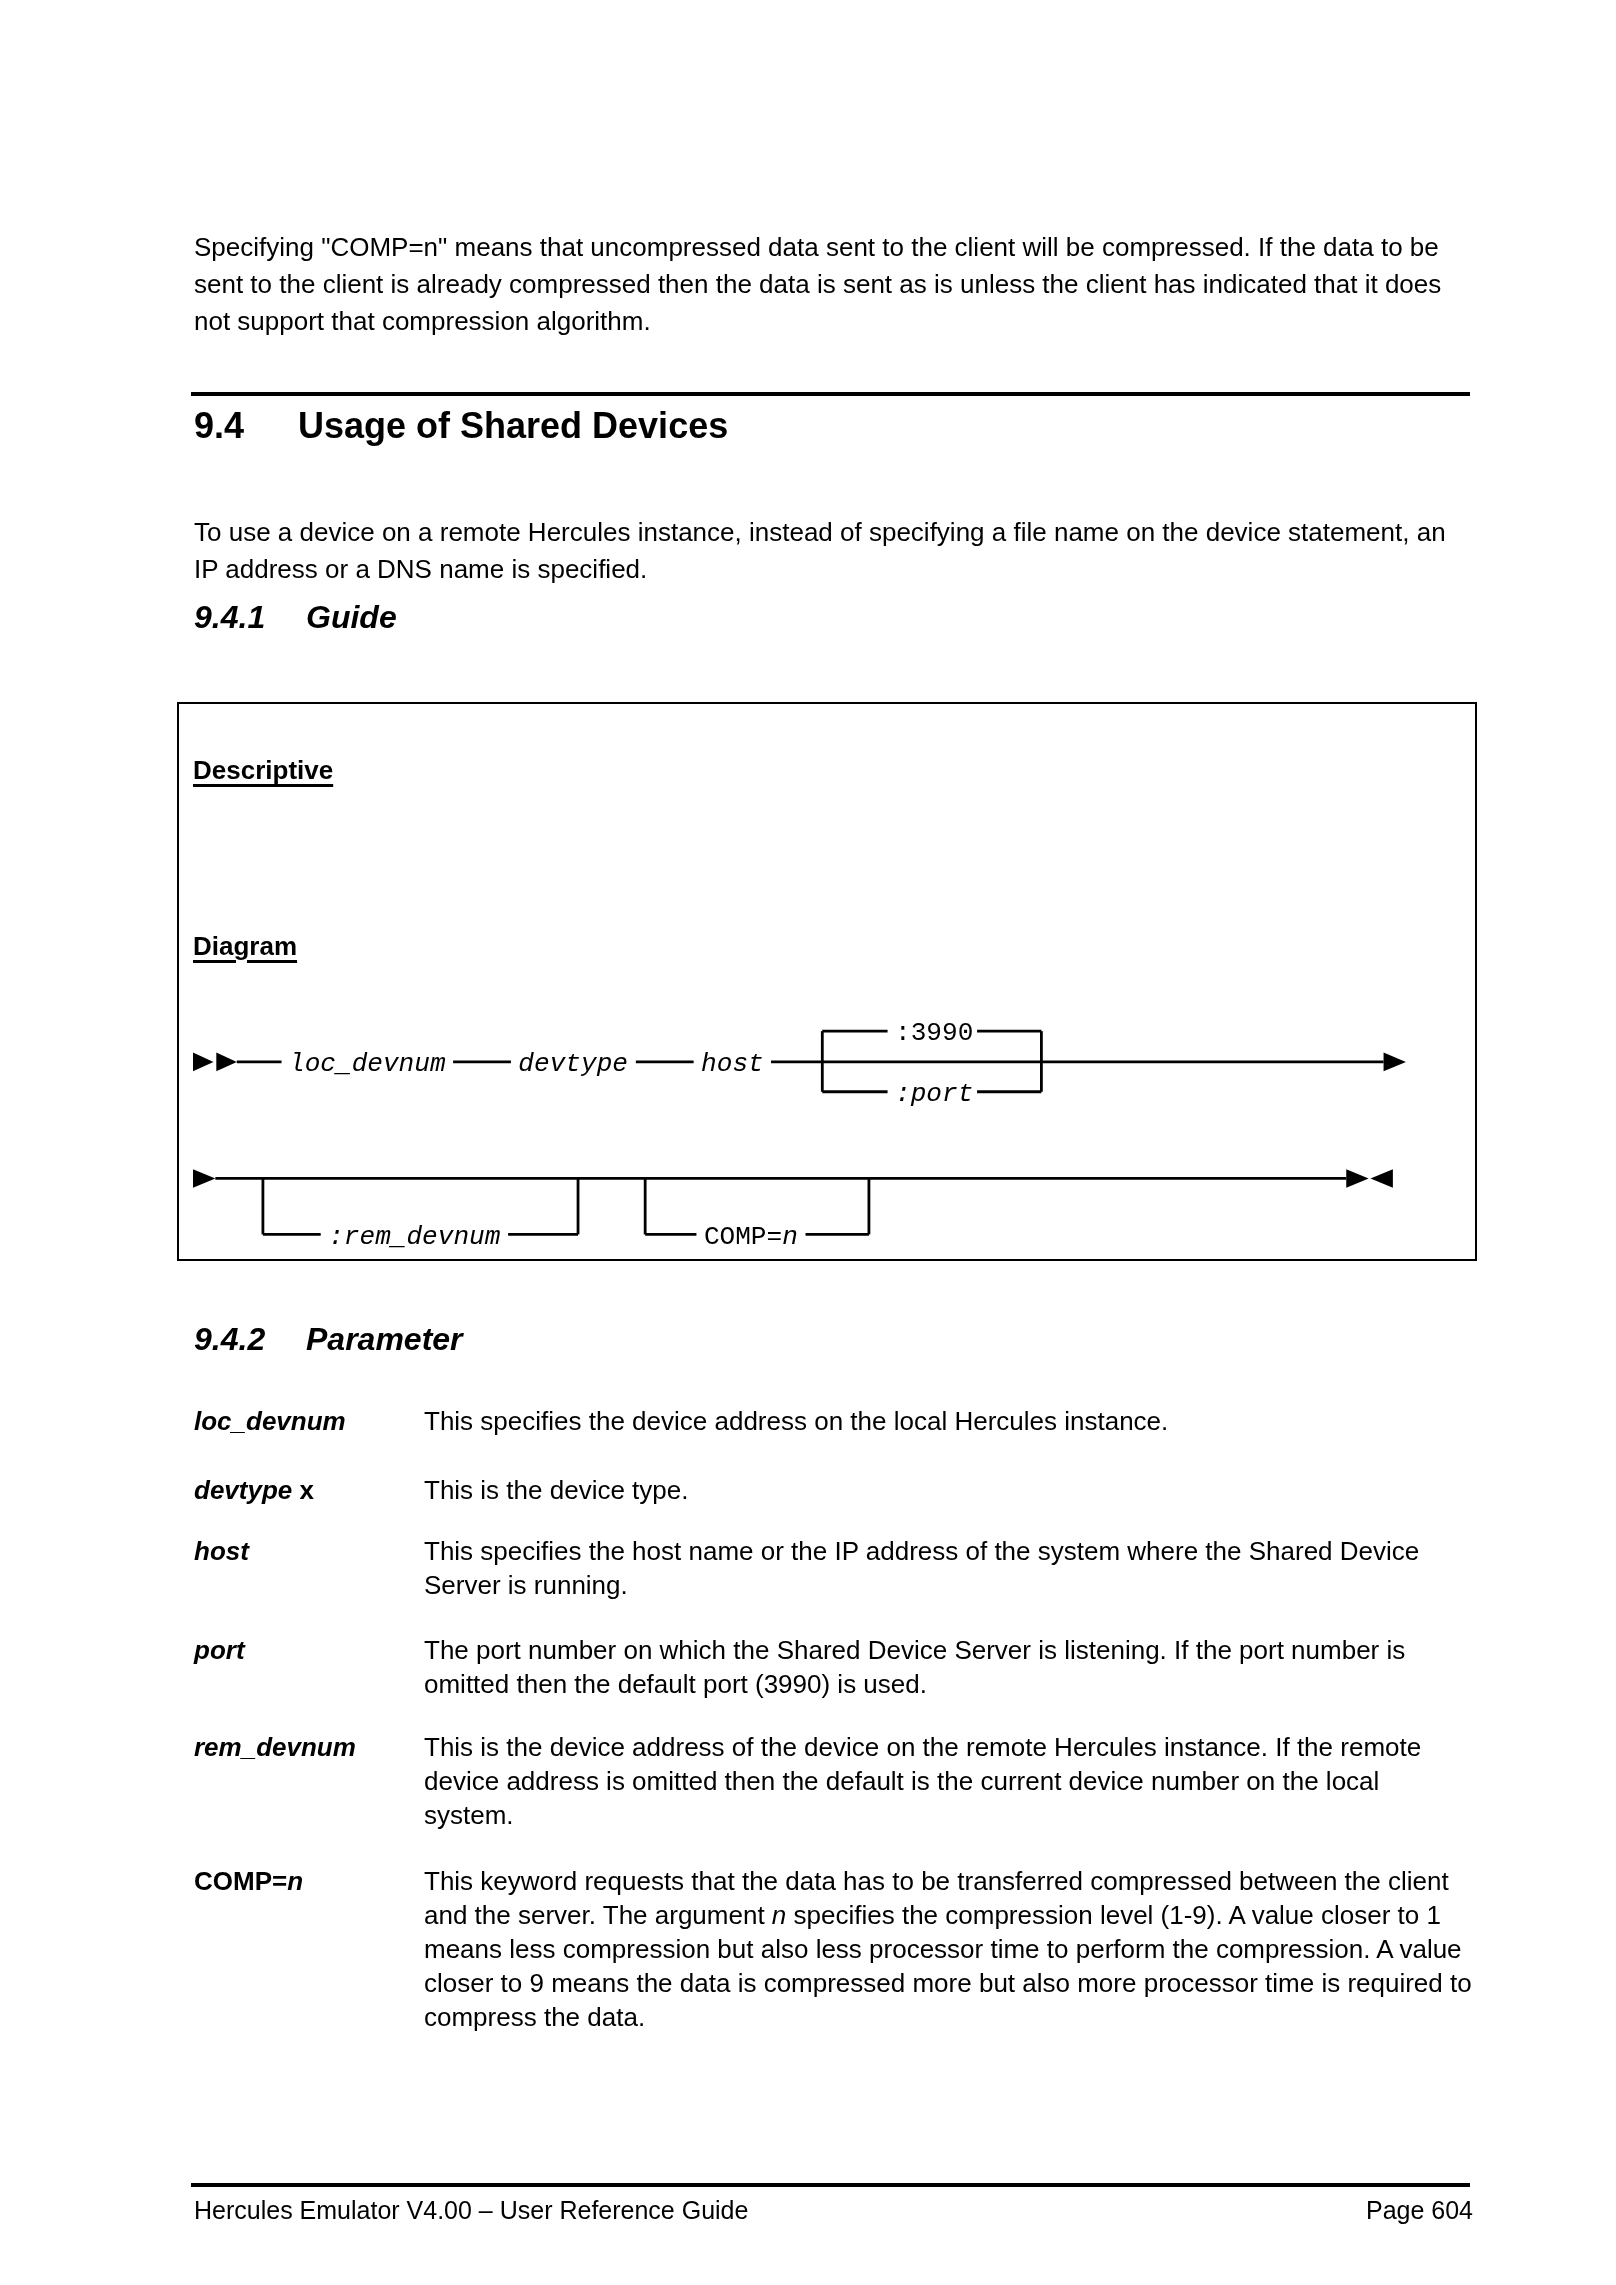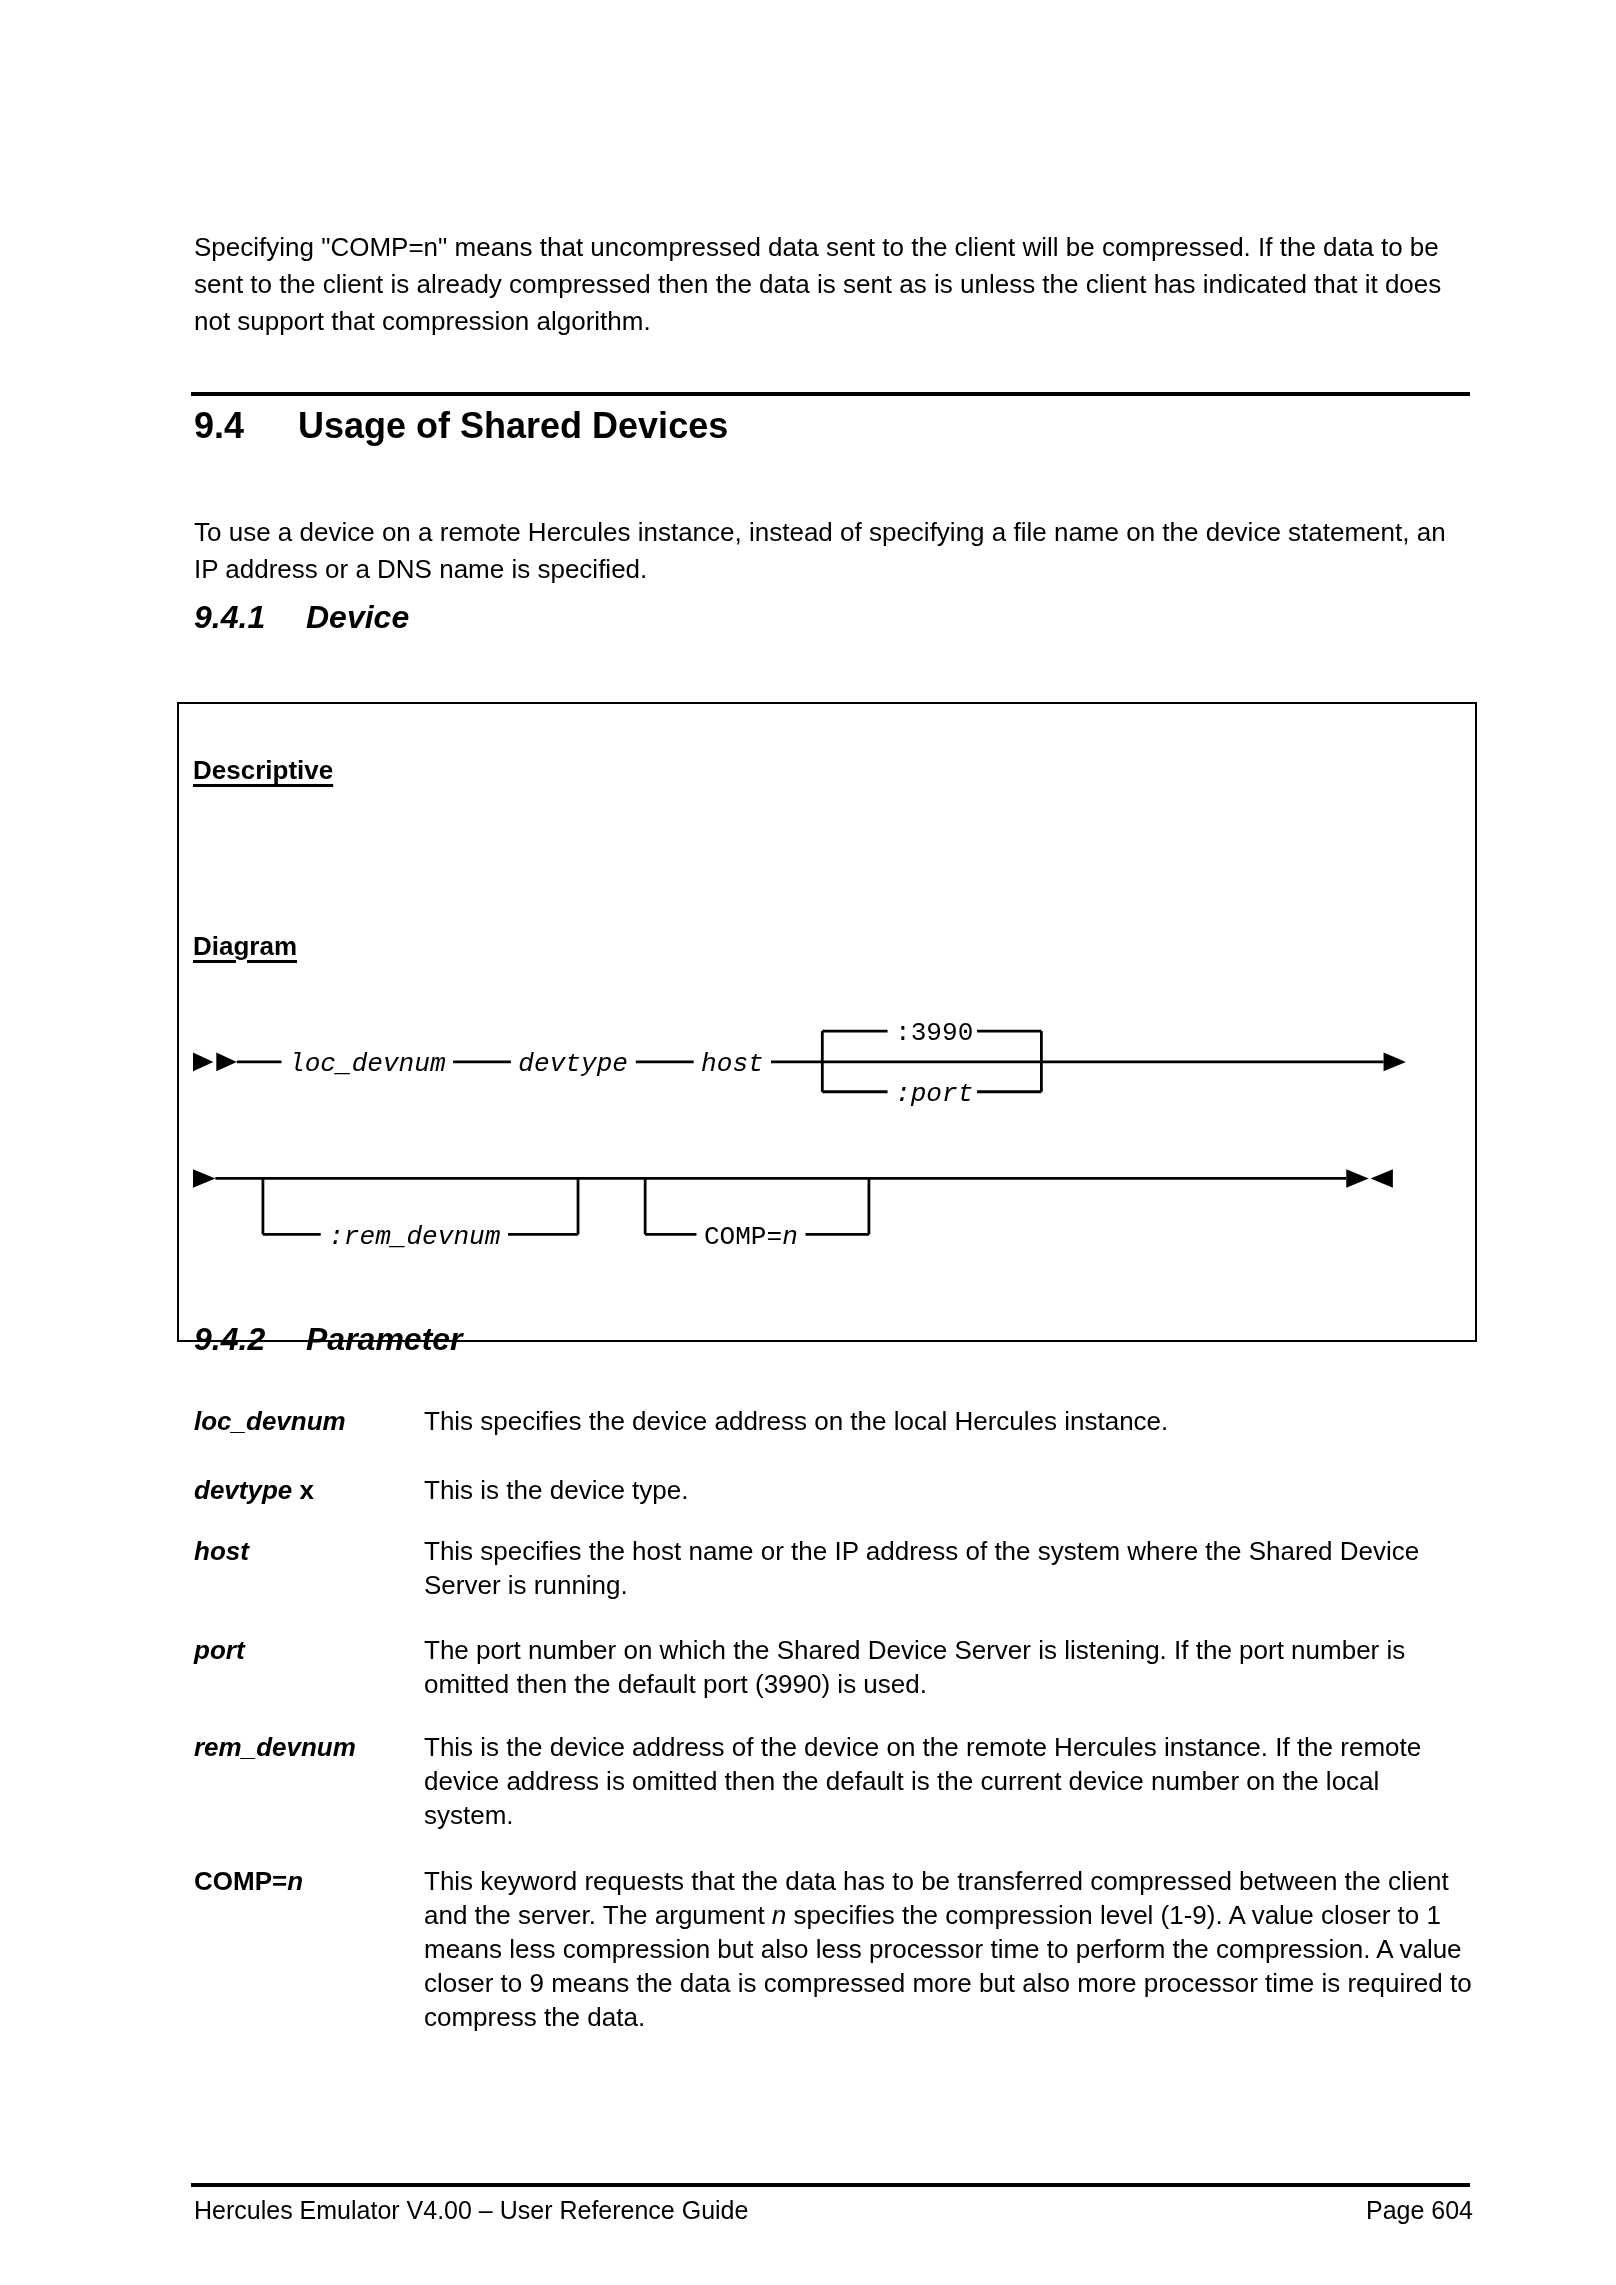--- a/index.html
+++ b/index.html
@@ -15,21 +15,21 @@
   #footer-rule{top:2183px;}
 
   h1,h2{position:absolute;left:194px;margin:0;font-weight:bold;}
   #h94{top:406px;font-size:36px;line-height:39px;}
   #h94 .hnum{display:inline-block;width:104px;}
   #h941{top:600px;font-size:32px;line-height:35px;font-style:italic;}
   #h941 .hnum{display:inline-block;width:112px;}
   #h942{top:1322px;font-size:32px;line-height:35px;font-style:italic;}
   #h942 .hnum{display:inline-block;width:112px;}
 
-  #synbox{position:absolute;left:177px;top:702px;width:1300px;height:640px;border:2.8px solid #000;box-sizing:border-box;}
+  #synbox{position:absolute;left:177px;top:702px;width:1300px;height:559px;border:2.8px solid #000;box-sizing:border-box;}
   .boxlabel{position:absolute;left:14px;font-size:26px;font-weight:bold;text-decoration:underline;text-decoration-thickness:2.8px;text-underline-offset:4.7px;}
   #lbl-descriptive{top:51px;}
   #lbl-diagram{top:227px;}
   .syntaxline{position:absolute;left:14px;top:123px;font-family:"Liberation Mono",monospace;font-size:25px;white-space:pre;}
   .mi{font-style:italic;}
   .mu{font-style:normal;}
   .mund{text-decoration:underline;text-decoration-thickness:1.9px;text-underline-offset:3.7px;}
 
   #railroad{position:absolute;left:0;top:272px;}
   #railroad line, #railroad polyline{stroke:#000;stroke-width:3;fill:none;}
@@ -61,21 +61,21 @@
 
   <div class="rule" id="rule1"></div>
 
   <h1 id="h94">
     <span class="hnum">9.4</span><span>Usage of Shared Devices</span>
   </h1>
 
   <p class="para" id="para2">To use a device on a remote Hercules instance, instead of specifying a file name on the device statement, an IP address or a DNS name is specified.</p>
 
   <h2 id="h941">
-    <span class="hnum">9.4.1</span><span>Device</span>
+    <span class="hnum">9.4.1</span><span>Guide</span>
   </h2>
 
   <div id="synbox">
     <div class="boxlabel" id="lbl-descriptive">Descriptive</div>
 
 
     <div class="boxlabel" id="lbl-diagram">Diagram</div>
 
     <svg id="railroad" width="1295" height="280" viewBox="0 0 1389 300">
 

